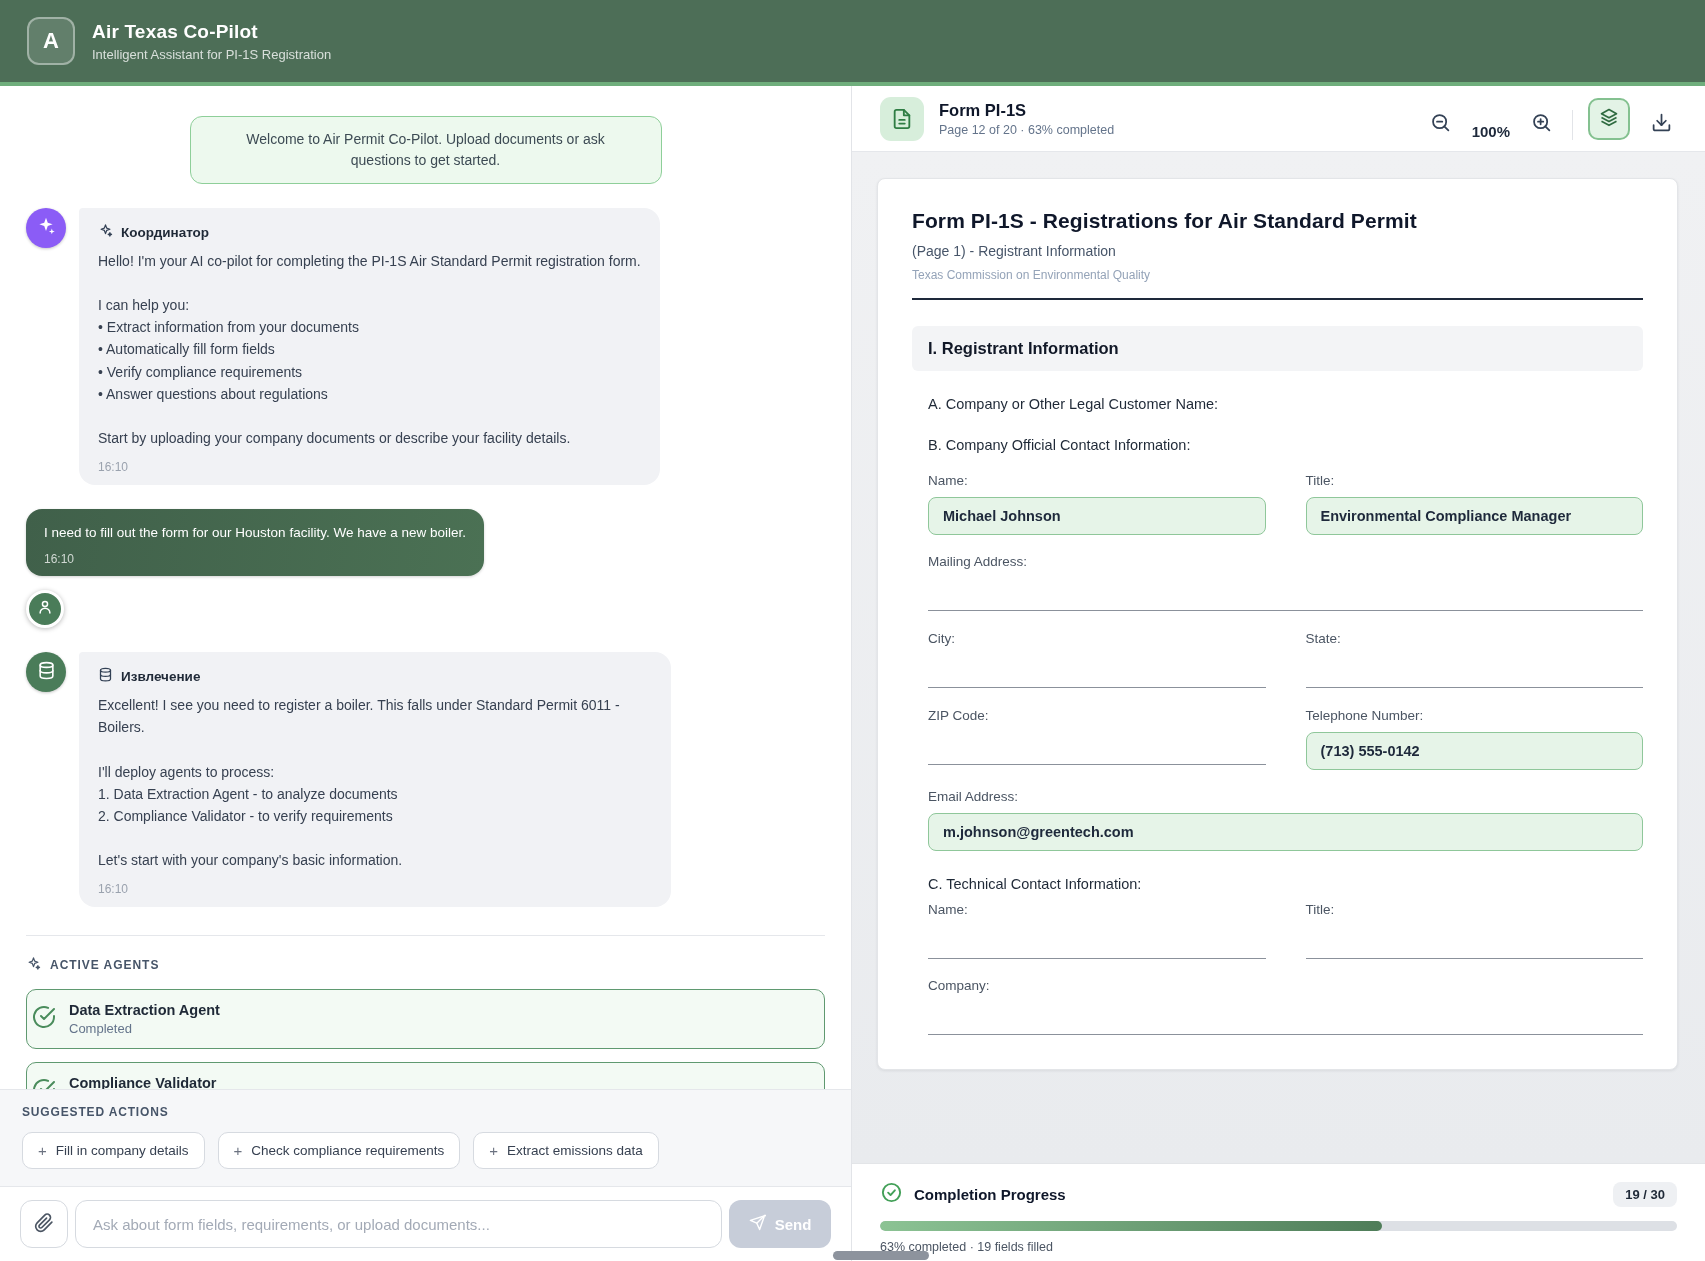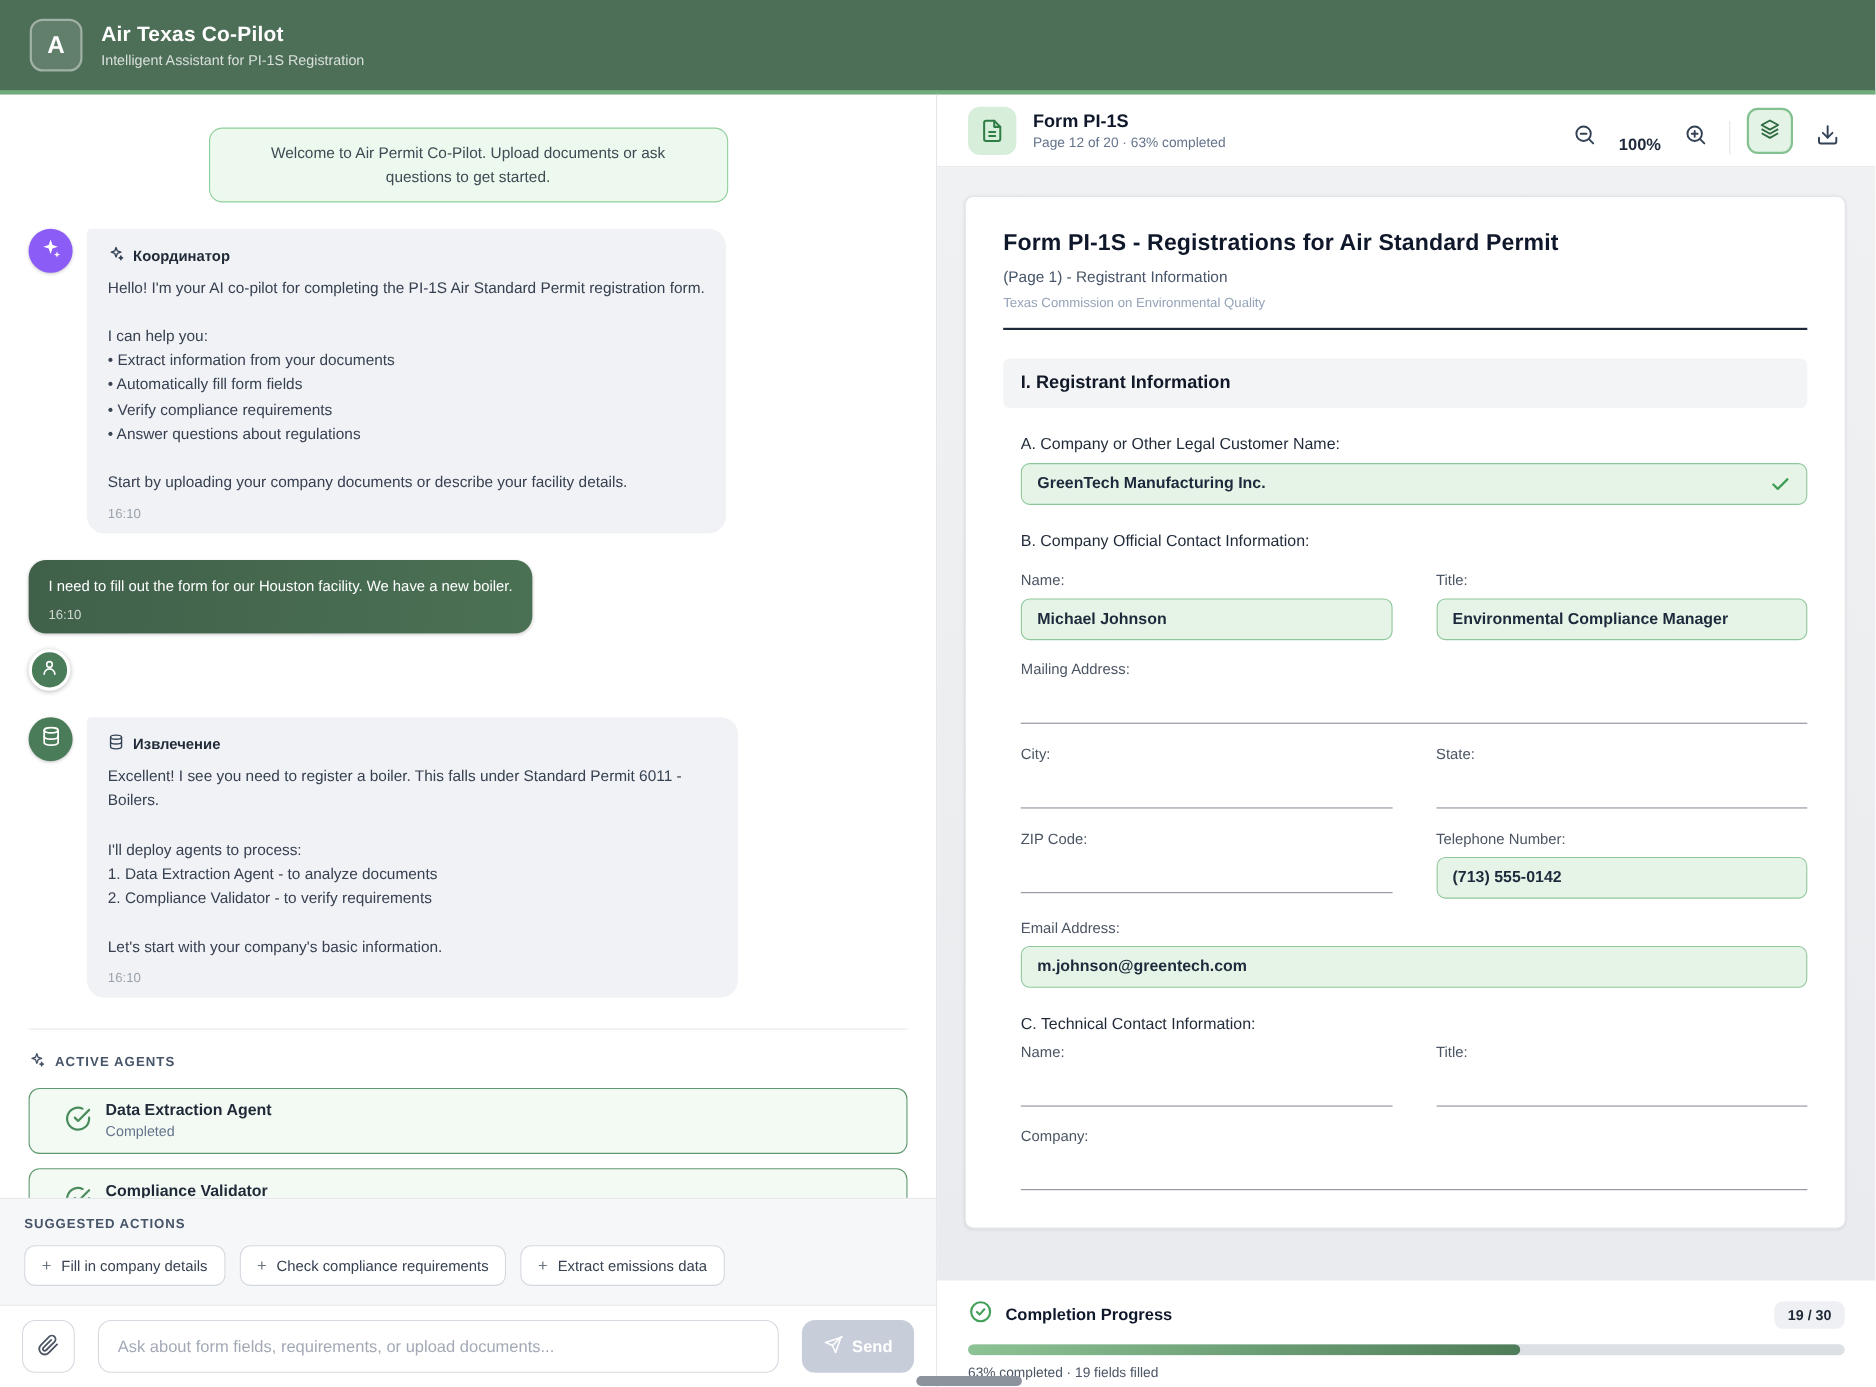--- a/index.html
+++ b/index.html
@@ -42,34 +42,34 @@
     padding:14px 18px 10px; max-width:522px; box-shadow:0 1px 3px rgba(0,0,0,.18); }
   .user-body { font-size:13.5px; line-height:1.5; }
   .user-time { color:rgba(255,255,255,.75); font-size:12px; margin-top:9px; }
   .avatar.user-av { width:38px; height:38px; border:3px solid #fff; box-shadow:0 1px 5px rgba(0,0,0,.28); }
 
   .chat-divider { border:none; border-top:1px solid #e5e7eb; margin:28px 0 20px; }
   .agents-heading { display:flex; align-items:center; gap:9px; font-size:12px; font-weight:700;
     letter-spacing:.08em; color:#475569; margin-bottom:15px; }
   .agents-heading svg { color:#475569; }
   .agent-card { display:flex; align-items:center; gap:13px; border:1.5px solid #5f9970; background:#f3faf4;
-    border-radius:10px; padding:12px 32px; margin-bottom:13px; }
+    border-radius:10px; padding:12px 5px; margin-bottom:13px; }
   .agent-card svg { color:#4a8c5c; flex:none; }
   .agent-name { font-size:14.5px; font-weight:700; color:#1f2937; }
   .agent-status { font-size:13px; color:#64748b; margin-top:3px; }
 
   .suggested { background:#f6f7f9; border-top:1px solid #e5e7eb; padding:15px 22px 17px; flex:none; }
   .sug-heading { font-size:12px; font-weight:700; letter-spacing:.07em; color:#475569; margin-bottom:13px; }
   .sug-row { display:flex; gap:13px; }
   .sug-btn { display:flex; align-items:center; gap:9px; background:#fff; border:1px solid #d6dae0;
     border-radius:10px; padding:10px 15px; font-size:13.5px; color:#374151; cursor:pointer;
     font-family:"Liberation Sans",sans-serif; }
   .sug-plus { color:#6b7280; font-size:15px; line-height:1; }
 
-  .composer { border-top:1px solid #e5e7eb; background:#fff; padding:13px 20px; display:flex; gap:21px; align-items:flex-start; flex:none; }
+  .composer { border-top:1px solid #e5e7eb; background:#fff; padding:13px 20px; display:flex; gap:7px; align-items:flex-start; flex:none; }
   .attach-btn { width:48px; height:48px; flex:none; border-radius:12px; border:1px solid #d6dae0; background:#fff;
     display:flex; align-items:center; justify-content:center; color:#4b5563; cursor:pointer; }
   .chat-input { flex:1; height:48px; border:1px solid #d6dae0; border-radius:12px; padding:0 17px;
     font-size:15px; color:#1f2937; font-family:"Liberation Sans",sans-serif; outline:none; }
   .chat-input::placeholder { color:#a3aab6; }
   .send-btn { height:48px; min-width:102px; border-radius:12px; background:#c7cdd9; border:none; color:#fff;
     font-size:15px; font-weight:600; display:flex; align-items:center; justify-content:center; gap:9px;
     cursor:pointer; font-family:"Liberation Sans",sans-serif; }
 
   .hscroll-handle { position:absolute; left:833px; bottom:1px; width:96px; height:9px; border-radius:5px;
@@ -360,28 +360,20 @@
         <div class="form-card">
           <div class="doc-title">Form PI-1S - Registrations for Air Standard Permit</div>
           <div class="doc-sub">(Page 1) - Registrant Information</div>
           <div class="doc-agency">Texas Commission on Environmental Quality</div>
           <hr class="doc-rule">
 
           <div class="section-bar">I. Registrant Information</div>
 
           <div class="fields">
             <div class="f-label">A. Company or Other Legal Customer Name:</div>
-            <div class="vbox">
-              <span>GreenTech Manufacturing Inc.</span>
-              <span class="check-glyph">
-                <svg width="19" height="19" viewBox="0 0 24 24" fill="none" stroke="currentColor" stroke-width="2.6" stroke-linecap="round" stroke-linejoin="round">
-                    <polyline points="20 6 9 17 4 12"></polyline>
-                  </svg>
-              </span>
-            </div>
 
             <div class="f-label">B. Company Official Contact Information:</div>
             <div class="grid2">
               <div>
                 <div class="sub-label">Name:</div>
                 <div class="vbox">
                   <span>Michael Johnson</span>
                 </div>
               </div>
               <div>

